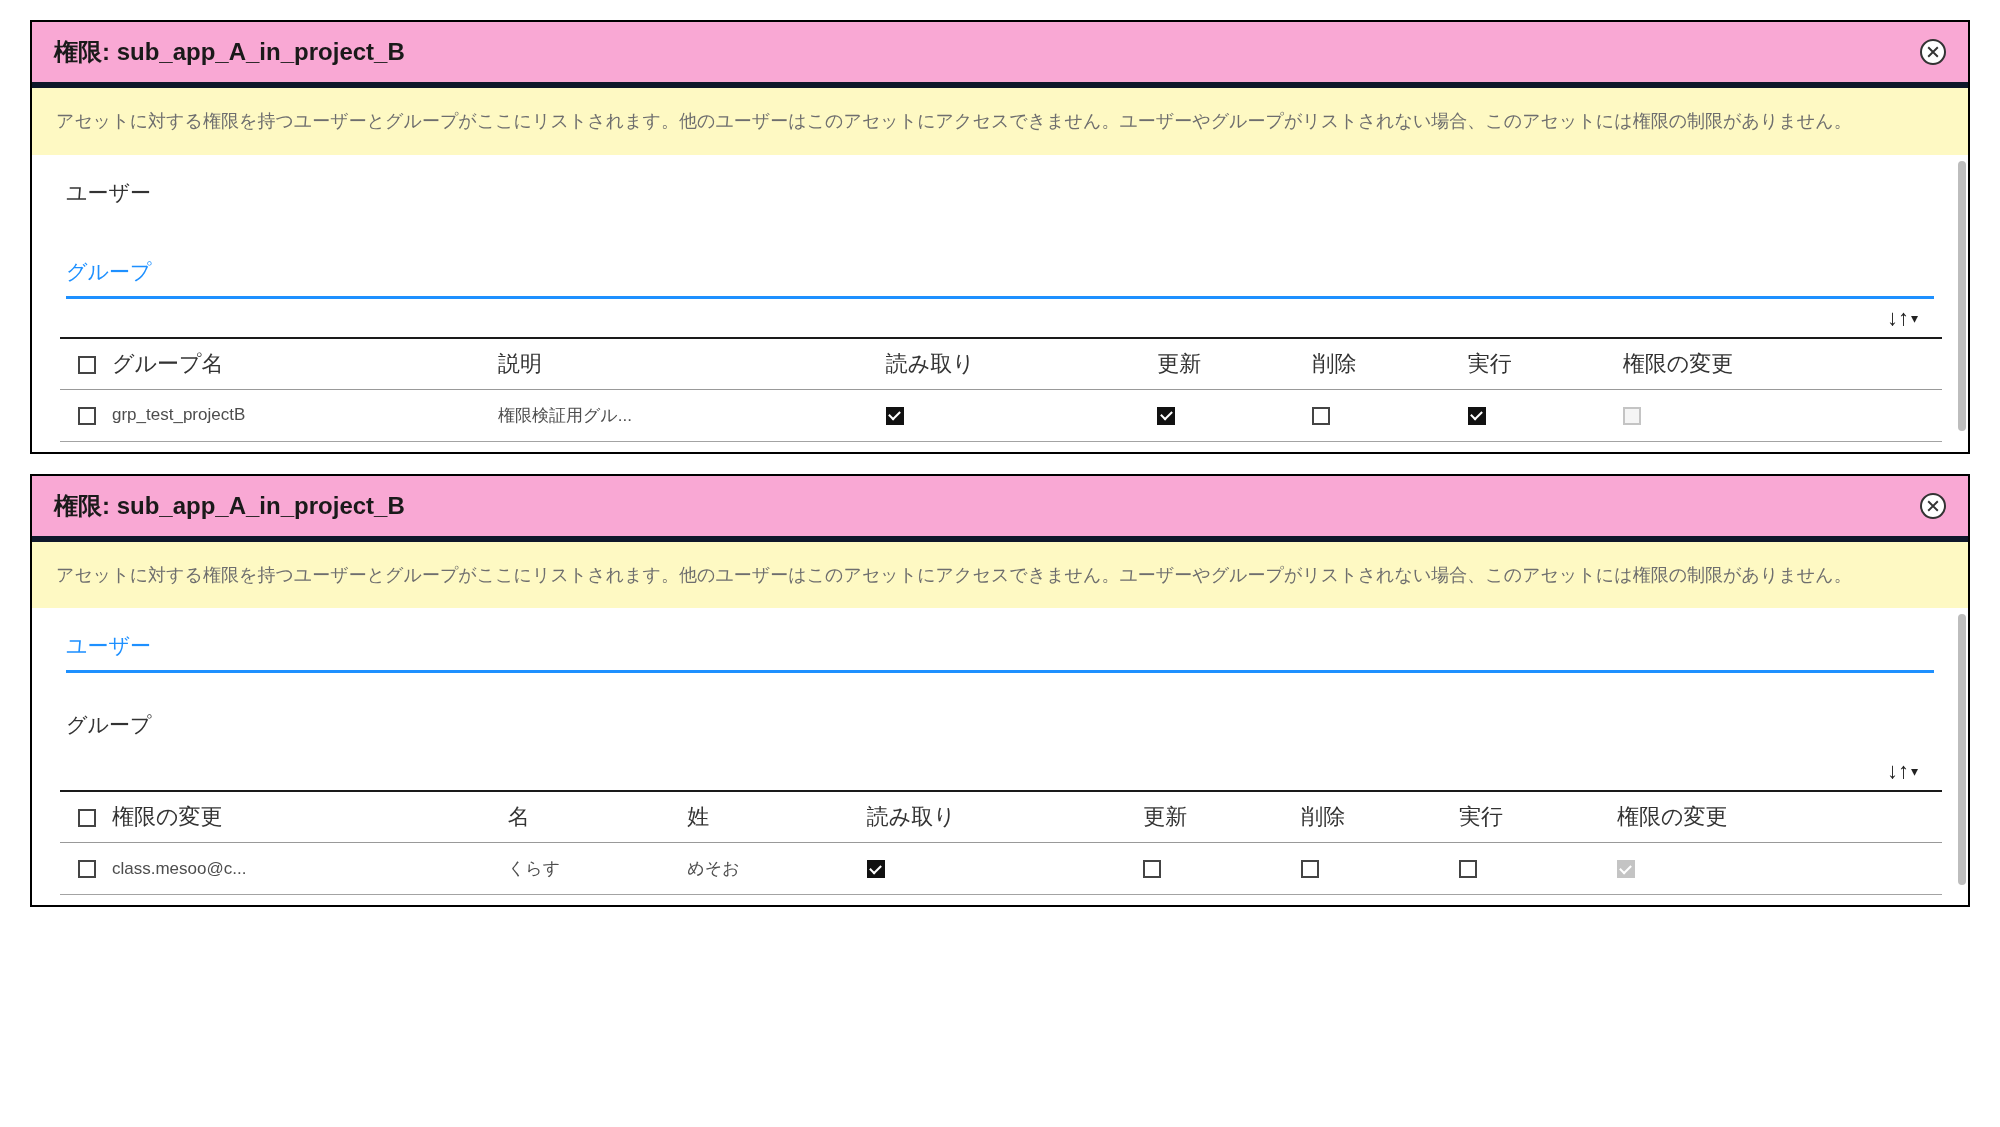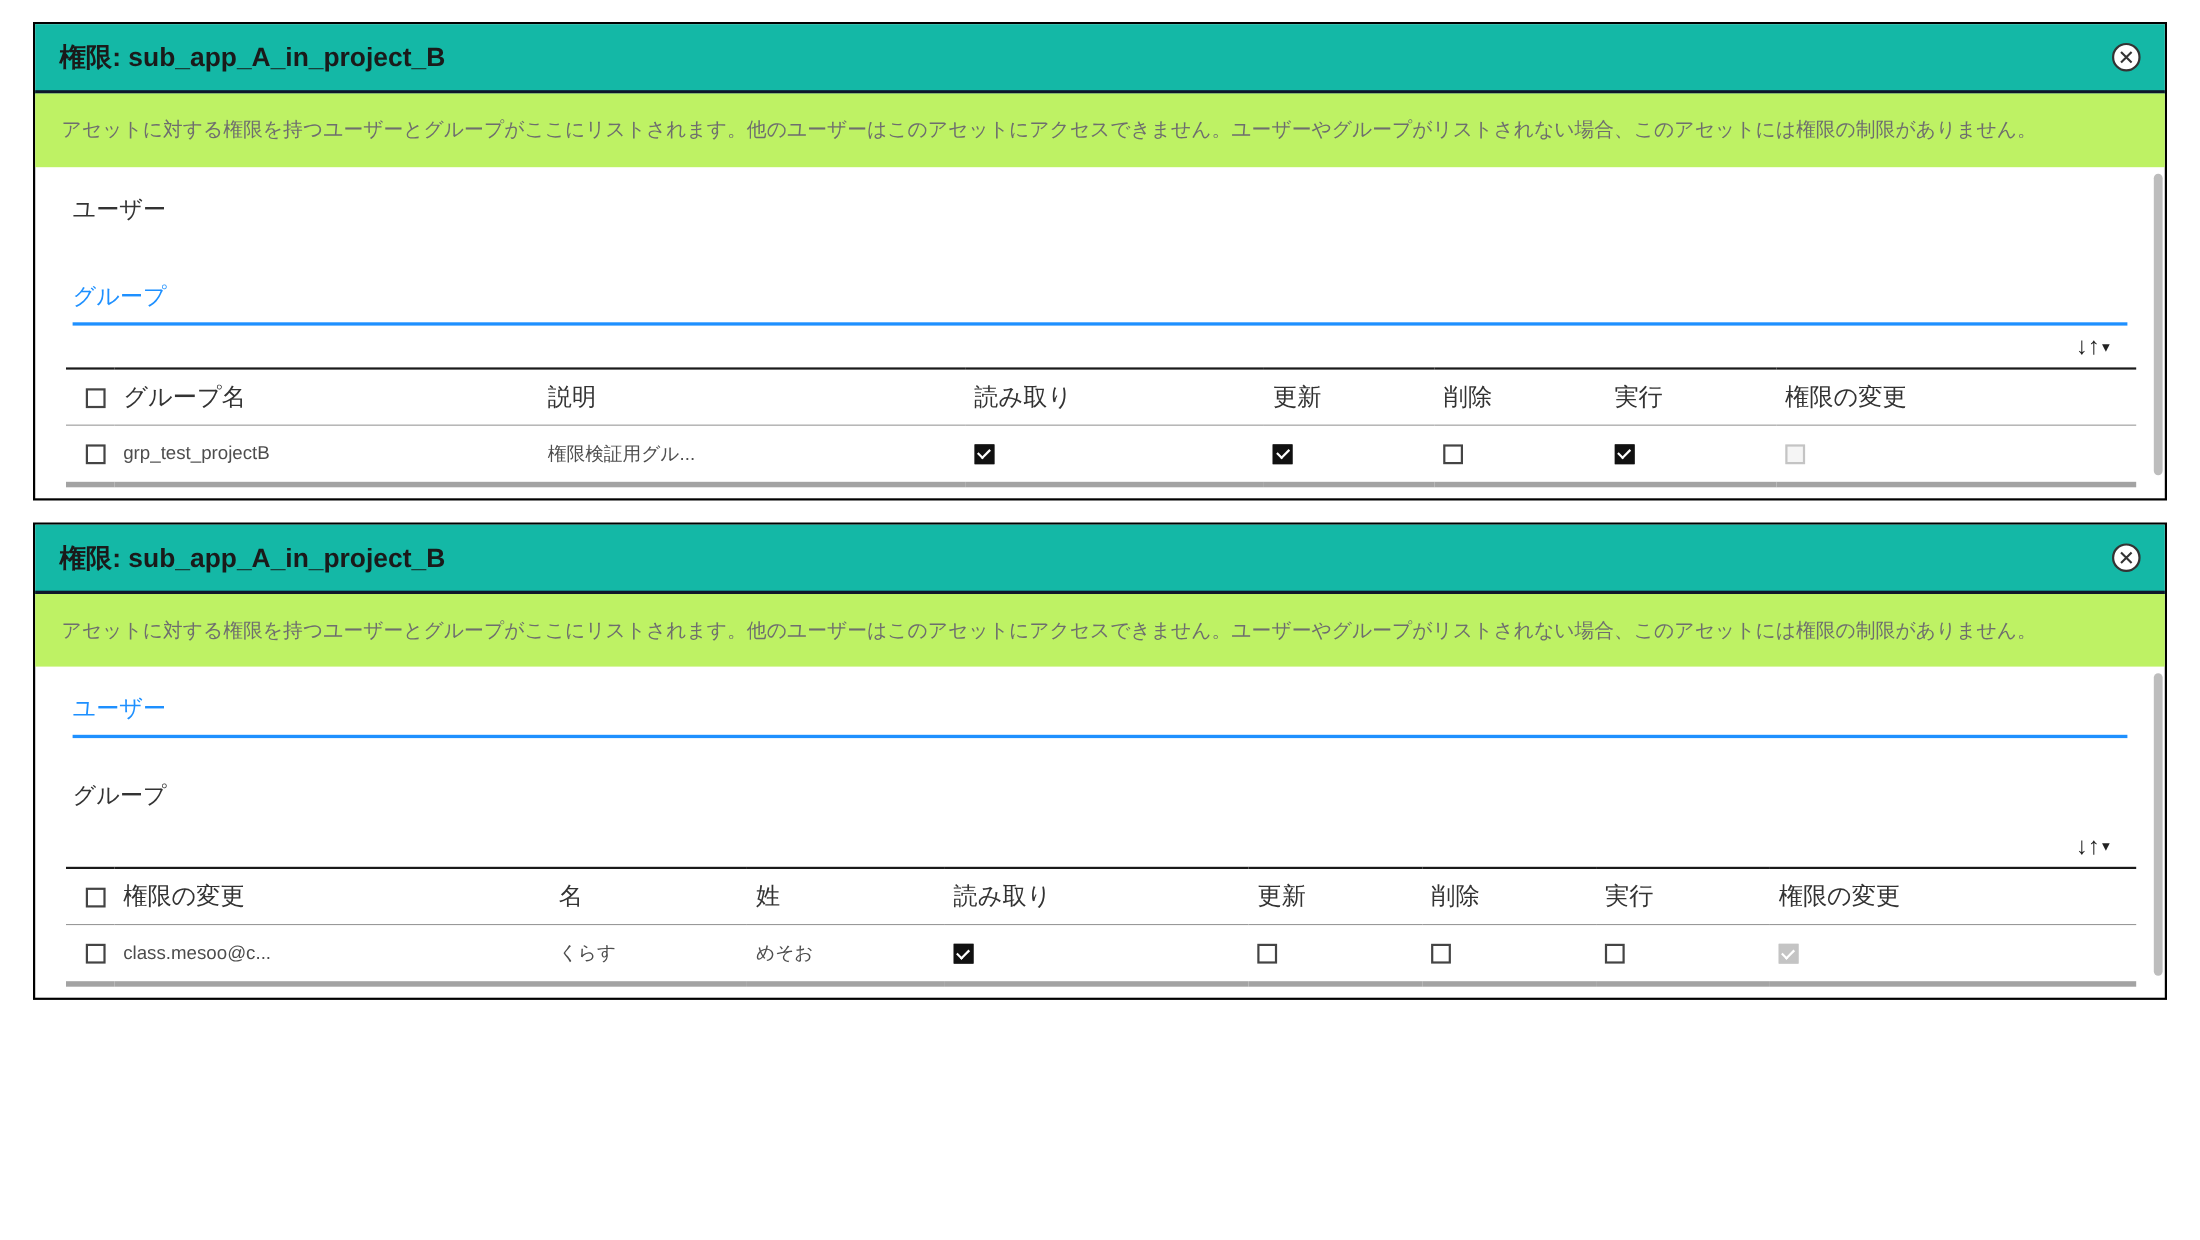--- a/index.html
+++ b/index.html
@@ -12,42 +12,42 @@
       border: 2px solid #000;
       margin-bottom: 20px;
       background: #fff;
       position: relative;
     }
     .panel-header {
       display: flex;
       align-items: center;
       justify-content: space-between;
       padding: 14px 22px 14px 22px;
-      border-bottom: 3px solid #0f172a;
-      background: #14b8a6;
+      border-bottom: 6px solid #0f172a;
+      background: #f9a8d4;
     }
     .panel-title {
       font-size: 24px;
       font-weight: 700;
       color: #1a1a1a;
     }
     .close-icon {
       width: 26px;
       height: 26px;
       border: 2px solid #333;
       border-radius: 50%;
       display: flex;
       align-items: center;
       justify-content: center;
       cursor: pointer;
       background: #fff;
     }
     .close-icon svg { width: 12px; height: 12px; }
     .panel-desc {
-      background: #bef264;
+      background: #fef9c3;
       padding: 18px 24px;
       font-size: 18px;
       color: #6e6e6e;
       line-height: 1.7;
     }
     .panel-body {
       padding: 6px 0 10px 0;
       position: relative;
     }
     .tabs {
@@ -91,21 +91,21 @@
       font-weight: 400;
       color: #333;
       padding: 10px 8px;
       border-top: 2px solid #1a1a1a;
       border-bottom: 1px solid #999;
     }
     .g-table td {
       font-size: 17px;
       color: #4d4d4d;
       padding: 14px 8px;
-      border-bottom: 5px solid #a3a3a3;
+      border-bottom: 1px solid #a3a3a3;
       white-space: nowrap;
       overflow: hidden;
       text-overflow: ellipsis;
       max-width: 180px;
     }
     .cbx {
       width: 18px;
       height: 18px;
       border: 2px solid #444;
       display: inline-flex;

